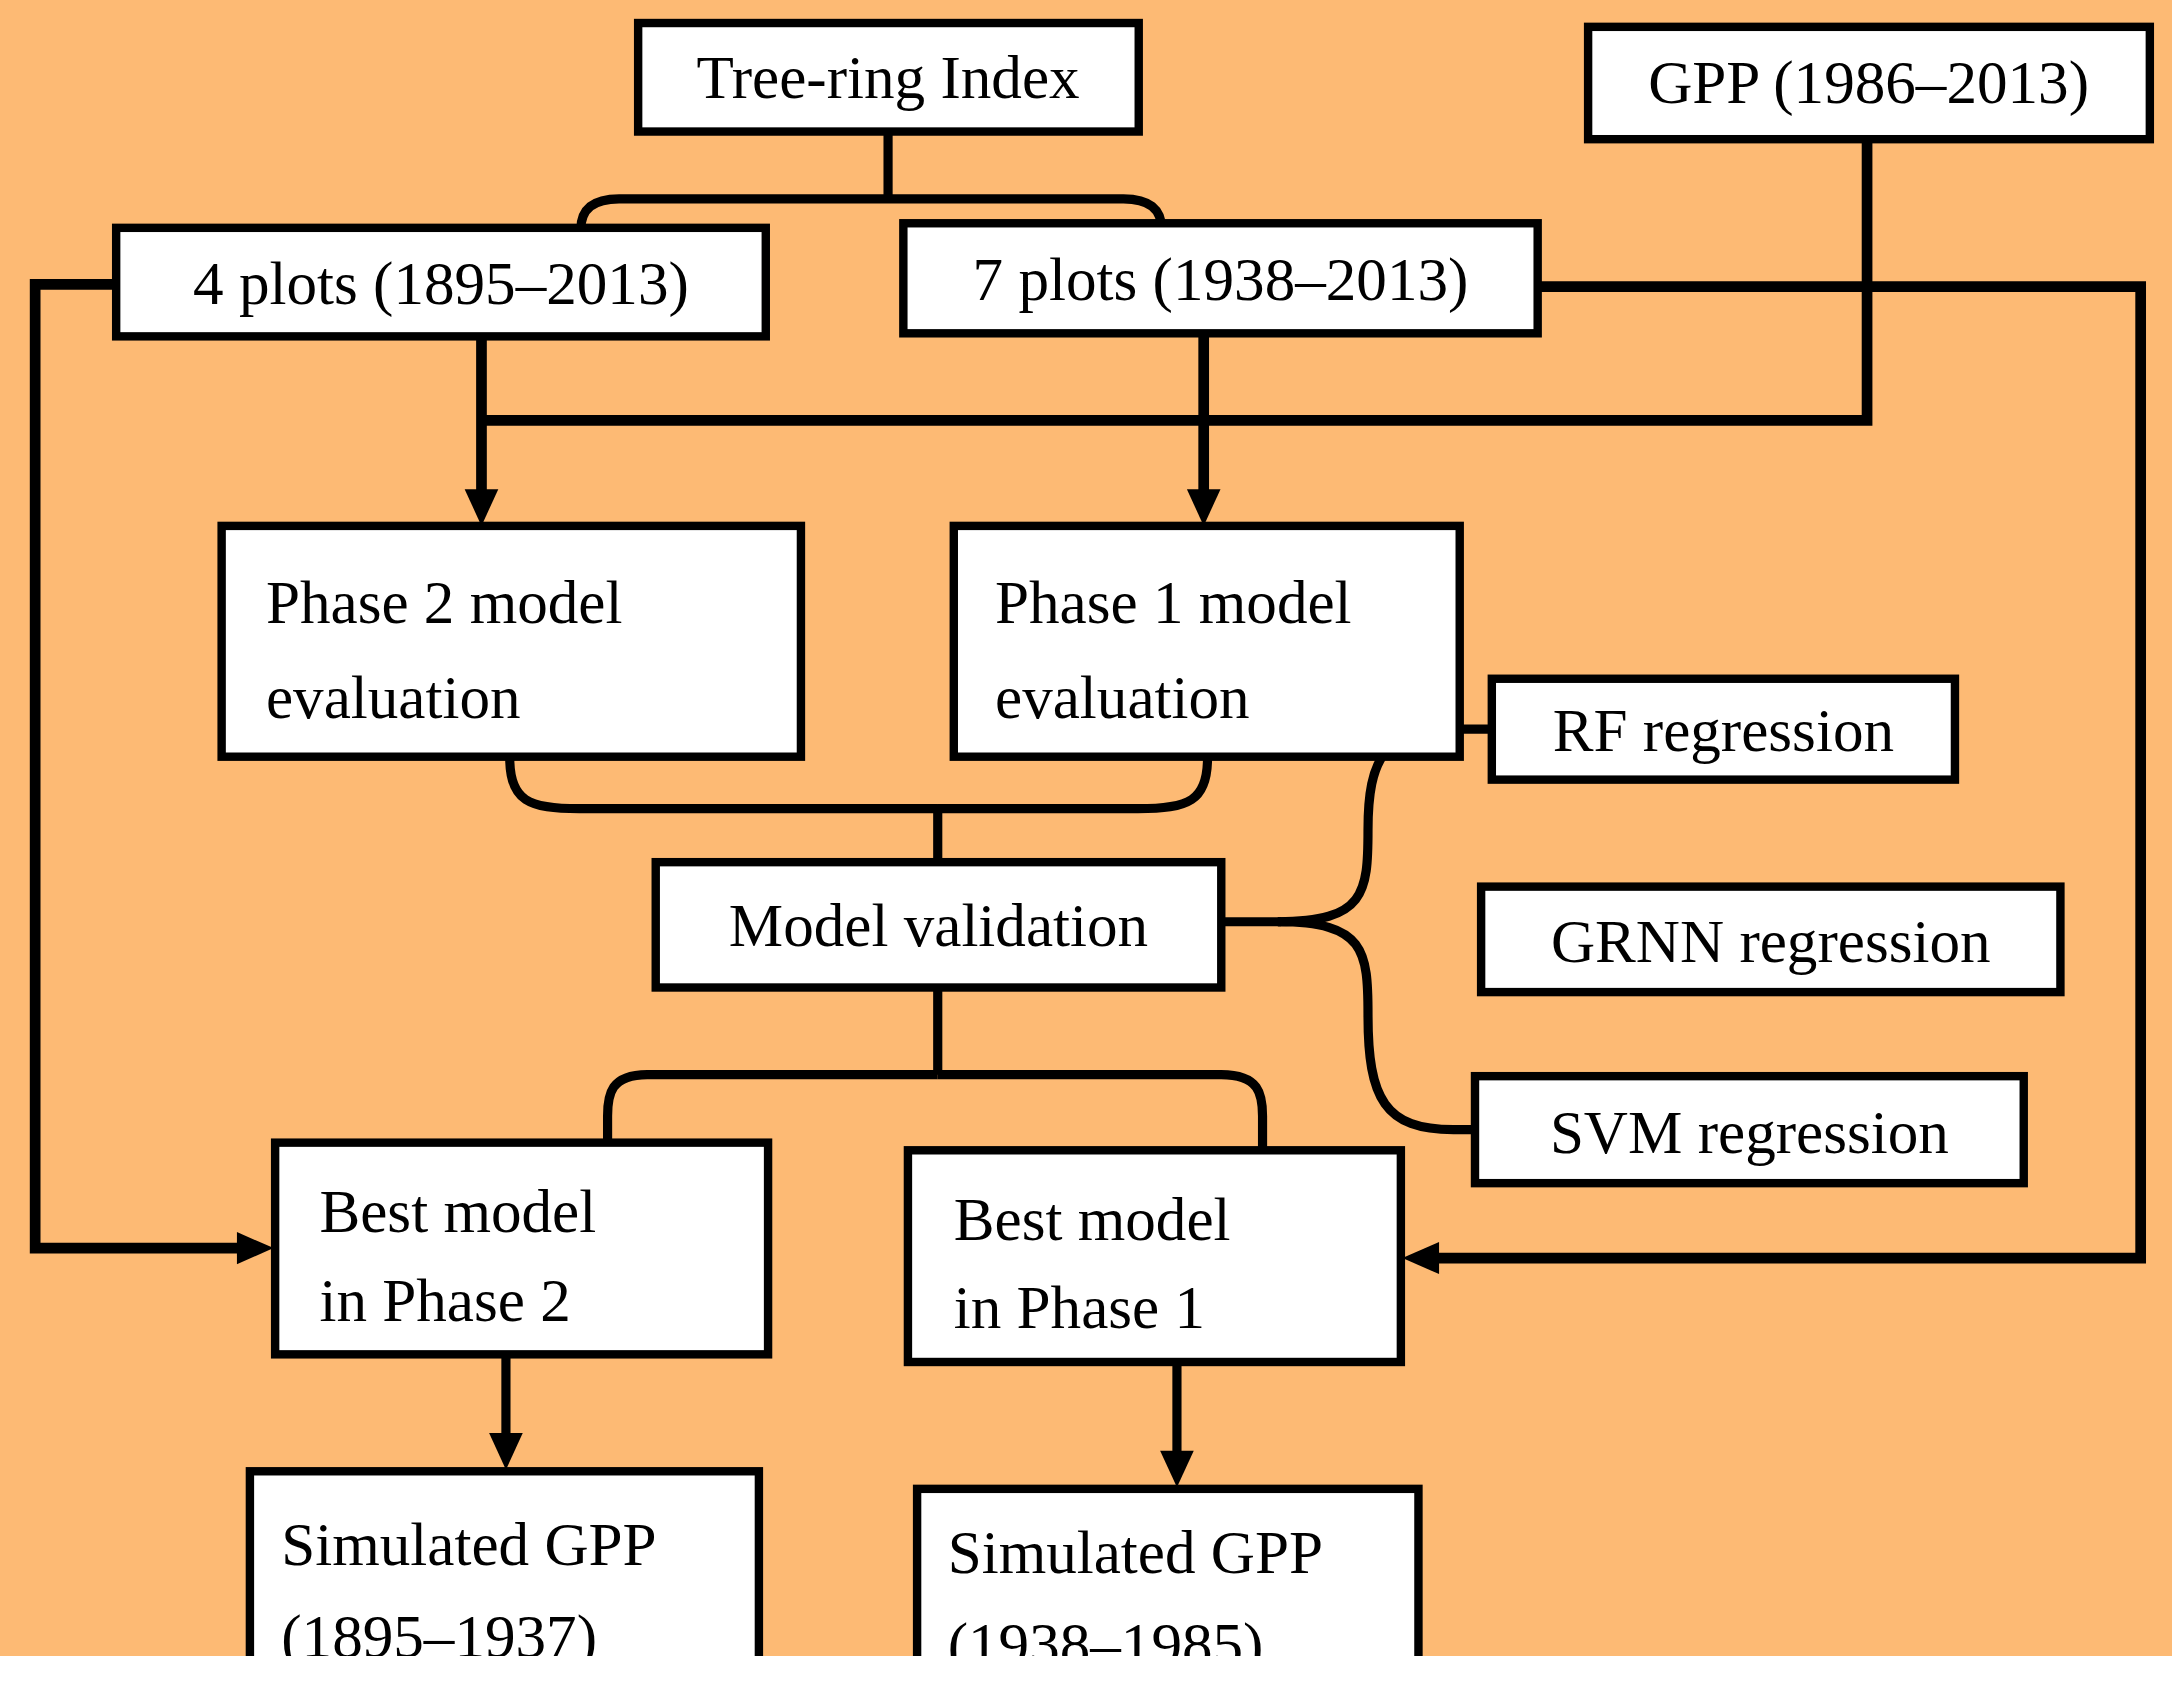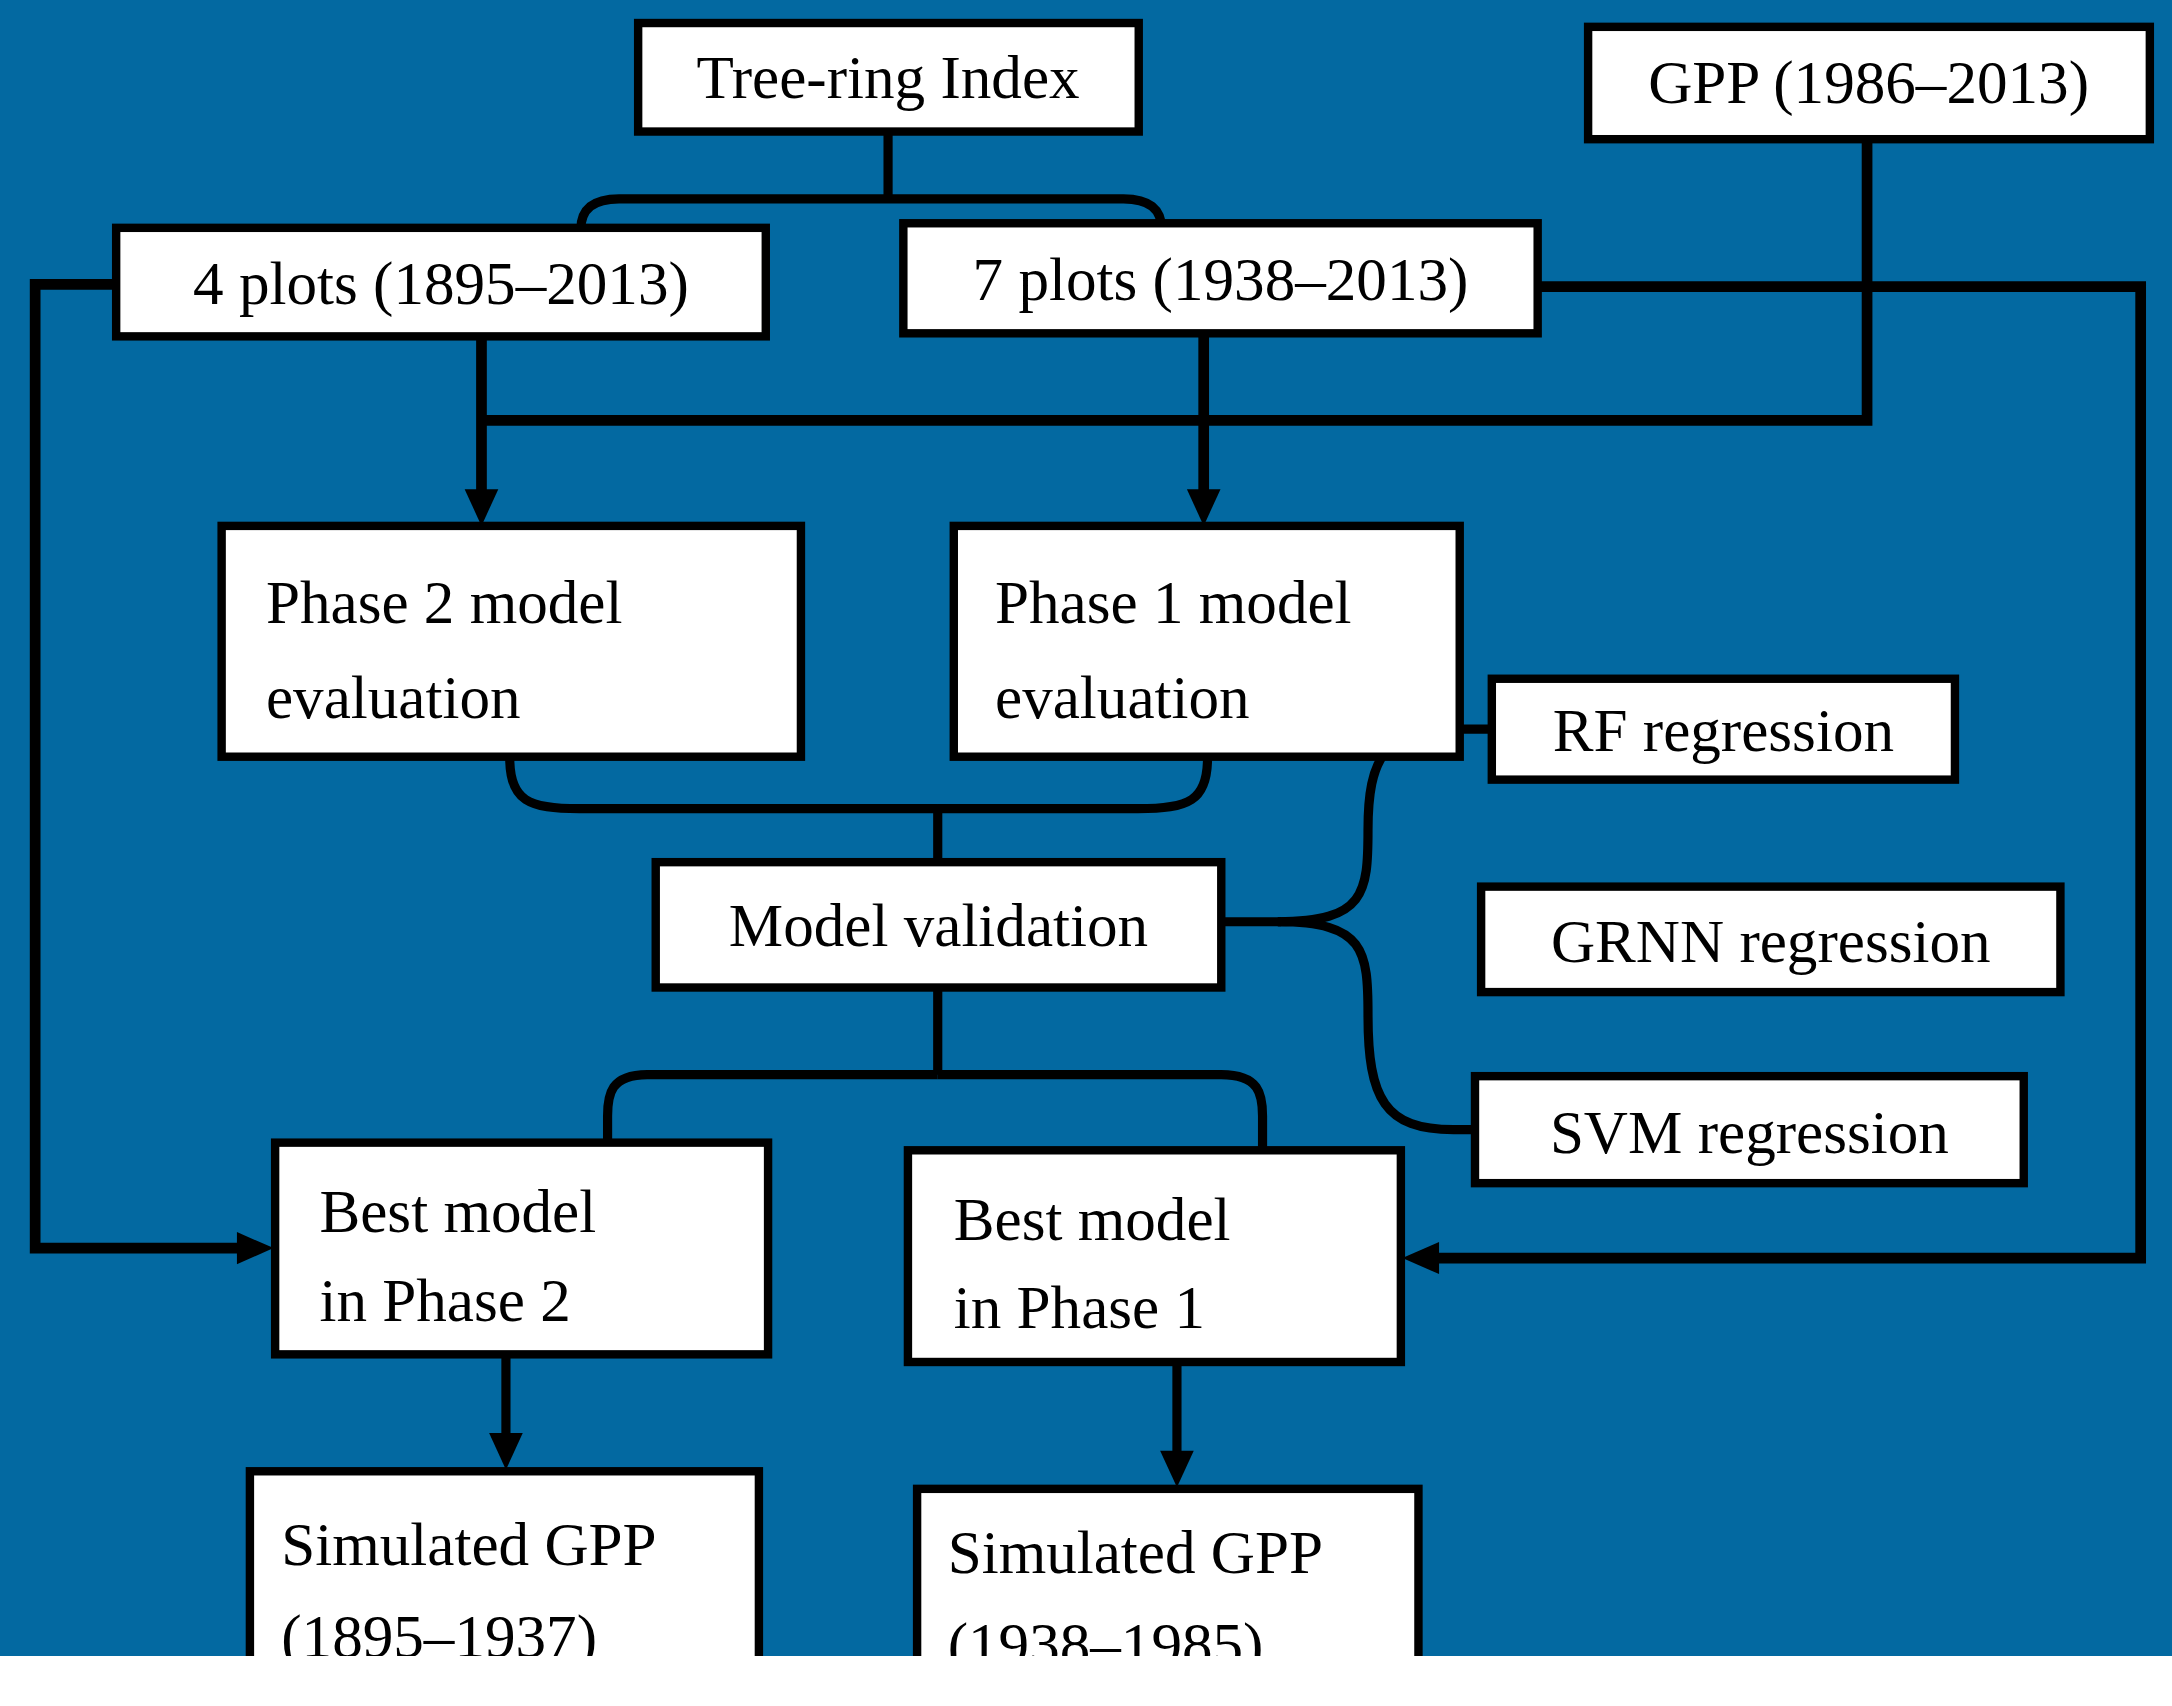--- a/index.html
+++ b/index.html
@@ -3,21 +3,21 @@
 <meta charset="utf-8">
 <style>
   html, body {
     margin: 0;
     padding: 0;
     background: #ffffff;
   }
   .figure-wrap {
     width: 2172px;
     height: 1656px;
-    background: #0369a1;
+    background: #fdba74;
     overflow: hidden;
   }
   svg {
     display: block;
   }
   .node-rect {
     fill: #ffffff;
     stroke: #000000;
     stroke-width: 11;
   }

